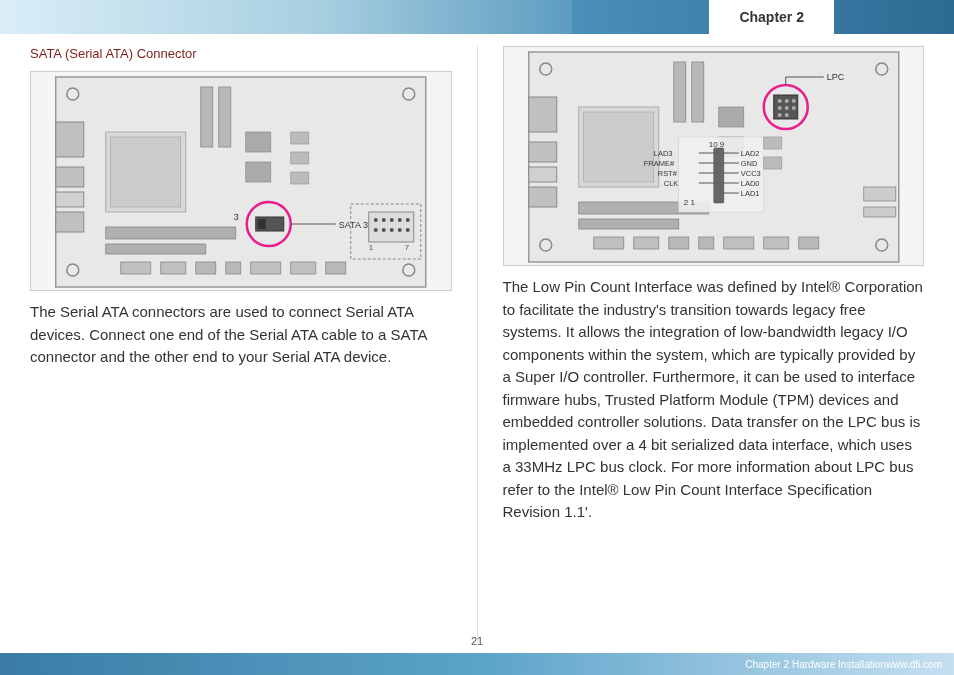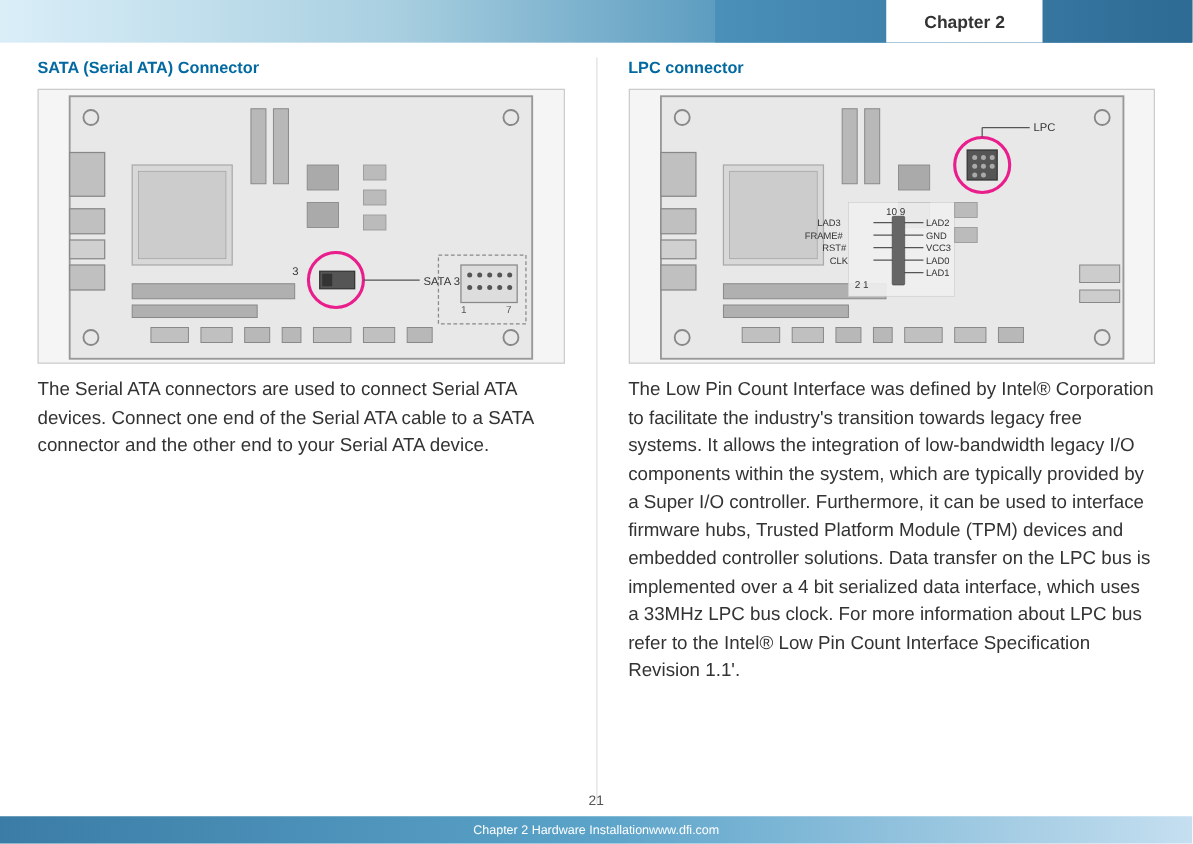--- a/index.html
+++ b/index.html
@@ -38,44 +38,44 @@
 
     
     .footer {
       position: absolute;
       bottom: 0;
       width: 100%;
       height: 22px;
       background: linear-gradient(to right, #3a7ca5, #5ba3c9, #c5dff0);
       display: flex;
       align-items: center;
-      justify-content: center;
+      justify-content: flex-end;
       padding: 0 12px;
       color: #fff;
       font-size: 10px;
     }
 
     
     .main-content {
       padding: 12px 30px 10px 30px;
       display: flex;
       gap: 20px;
       height: calc(675px - 34px - 22px);
     }
 
     .left-panel, .right-panel {
       flex: 1;
       display: flex;
       flex-direction: column;
     }
 
     .section-title {
-      color: #0369a1;
+      color: #7f1d1d;
       font-size: 13px;
-      font-weight: bold;
+      font-weight: normal;
       margin-bottom: 10px;
     }
 
     
     .board-diagram {
       width: 100%;
       height: 220px;
       position: relative;
       border: 1px solid #ccc;
       background: #f5f5f5;
@@ -200,21 +200,20 @@
         <rect x="275" y="190" width="20" height="12" fill="#b8b8b8" stroke="#888" stroke-width="0.8"></rect>
       </svg>
     </div>
 
     <p class="description">The Serial ATA connectors are used to connect Serial ATA devices. Connect one end of the Serial ATA cable to a SATA connector and the other end to your Serial ATA device.</p>
   </div>
 
   <div style="width:1px;background:#e0e0e0;margin:0 5px;"></div>
 
   <div class="right-panel">
-    <div class="section-title">LPC connector</div>
 
     <div class="board-diagram">
       <svg class="diagram-svg" viewBox="0 0 380 220">
 
         <rect x="5" y="5" width="370" height="210" fill="#e8e8e8" stroke="#999" stroke-width="1.5"></rect>
 
         <circle cx="22" cy="22" r="6" fill="none" stroke="#888" stroke-width="1.5"></circle>
         <circle cx="358" cy="22" r="6" fill="none" stroke="#888" stroke-width="1.5"></circle>
         <circle cx="22" cy="198" r="6" fill="none" stroke="#888" stroke-width="1.5"></circle>
         <circle cx="358" cy="198" r="6" fill="none" stroke="#888" stroke-width="1.5"></circle>

